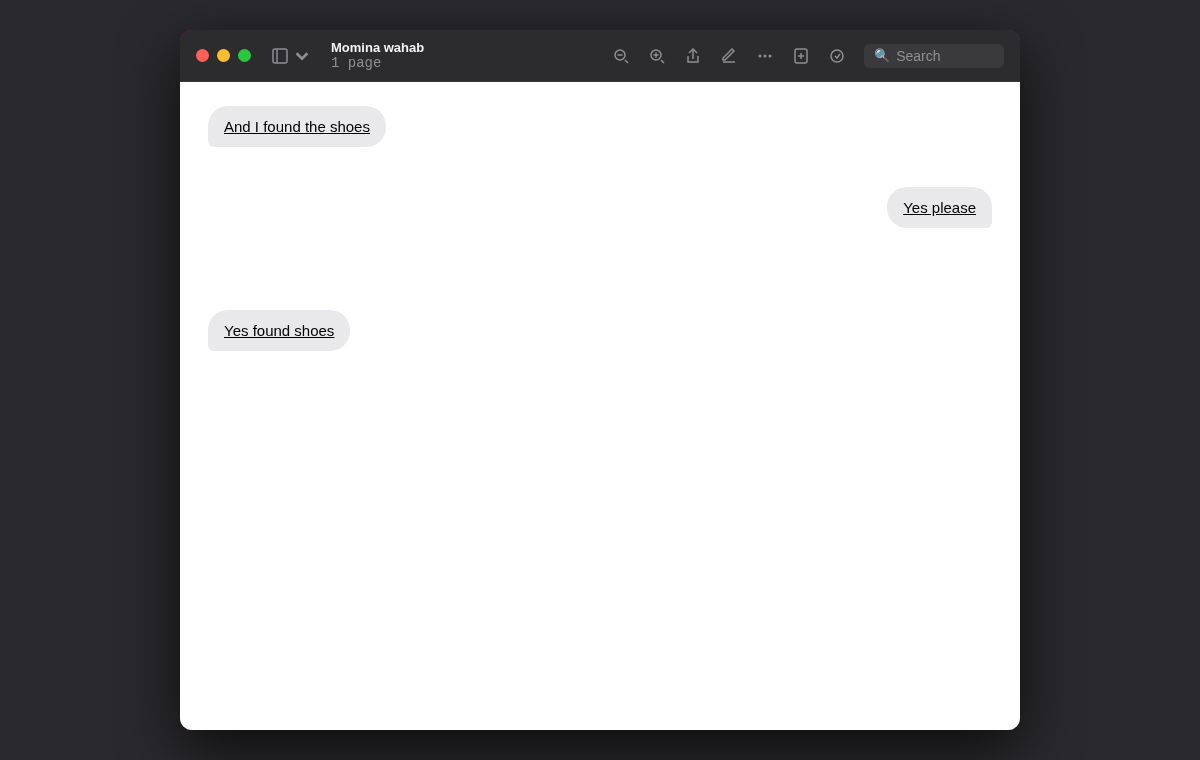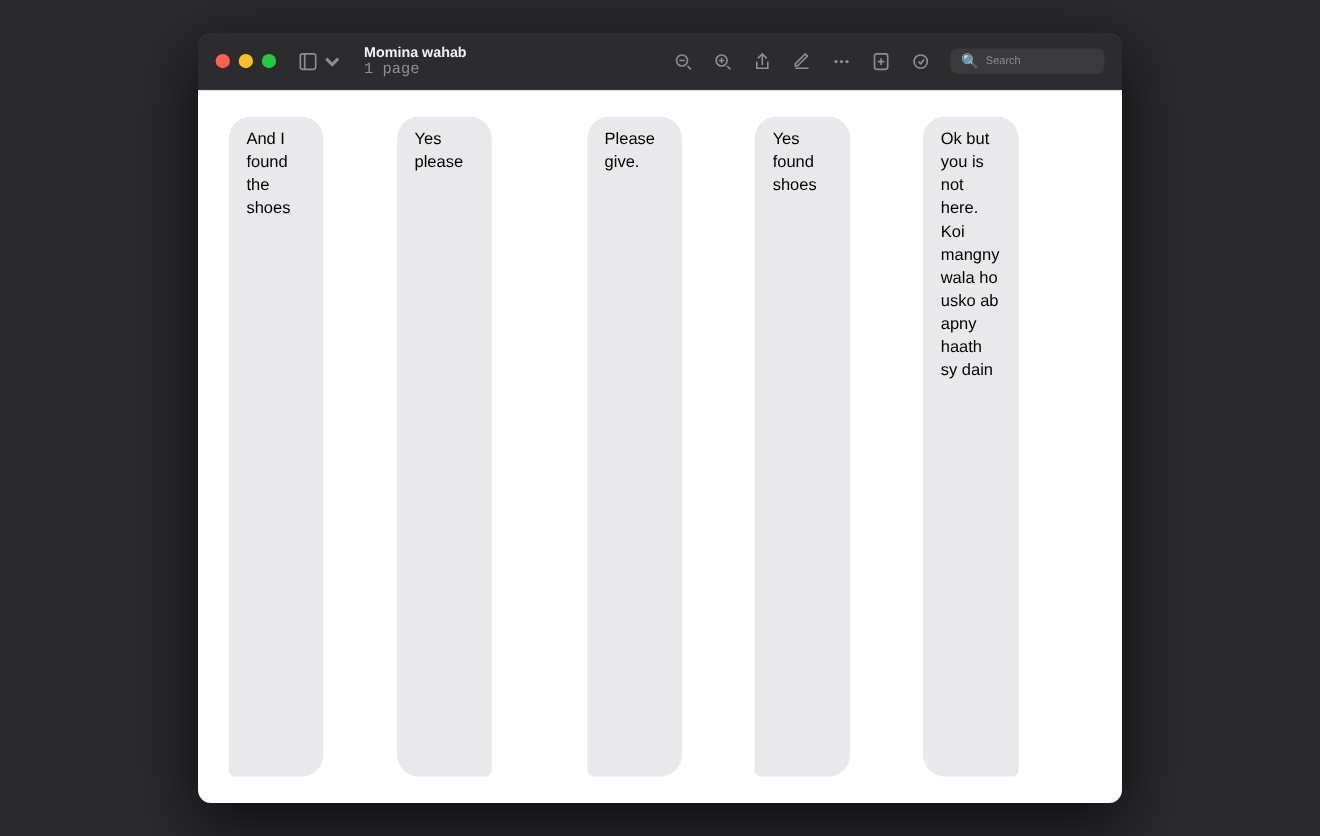--- a/index.html
+++ b/index.html
@@ -121,34 +121,36 @@
       font-size: 13px;
       color: #8e8e93;
     }
 
     .chat-area {
       flex: 1;
       background: #ffffff;
       overflow-y: auto;
       padding: 24px 28px;
       display: flex;
-      flex-direction: row;
+      flex-direction: column;
       gap: 10px;
+      text-decoration: underline;
     }
 
     .bubble-row {
       display: flex;
       width: 100%;
     }
 
     .bubble-row.left {
       justify-content: flex-start;
     }
 
     .bubble-row.right {
+      justify-content: flex-end;
     }
 
     .bubble {
       max-width: 65%;
       padding: 10px 16px;
       border-radius: 20px;
       font-size: 15px;
       line-height: 1.4;
       color: #000;
       background: #e9e9eb;
@@ -237,44 +239,38 @@
         </svg>
       </div>
       <div class="titlebar-icon">
         <svg viewBox="0 0 18 18" fill="none" stroke="currentColor" stroke-width="1.5">
           <circle cx="9" cy="9" r="6"></circle>
           <path d="M7 9 L9 11 L12 7"></path>
         </svg>
       </div>
       <div class="search-bar">
         <span>🔍</span>
-        <span style="font-size:10px;color:#8e8e93;">Search</span>
+        <span style="font-size:14px;color:#8e8e93;">Search</span>
       </div>
     </div>
   </div>
 
   <div class="chat-area" id="chat-area">
 
   <div class="bubble-row left">
         <div class="bubble">And I found the shoes</div>
       </div>
       <div style="height: 20px;"></div>
       <div class="bubble-row right">
         <div class="bubble">Yes please</div>
       </div>
       <div style="height: 4px;"></div>
       <div style="height: 4px;"></div>
       <div style="height: 20px;"></div>
-      <div class="bubble-row left">
-        <div class="bubble">Please give.</div>
-      </div>
       <div style="height: 4px;"></div>
       <div class="bubble-row left">
         <div class="bubble">Yes found shoes</div>
       </div>
       <div style="height: 20px;"></div>
-      <div class="bubble-row right">
-        <div class="bubble">Ok but you is not here. Koi mangny wala ho usko ab apny haath sy dain</div>
-      </div>
       <div style="height: 20px;"></div>
       <div style="height: 20px;"></div>
     </div>
 </div>
 
 </body></html>

